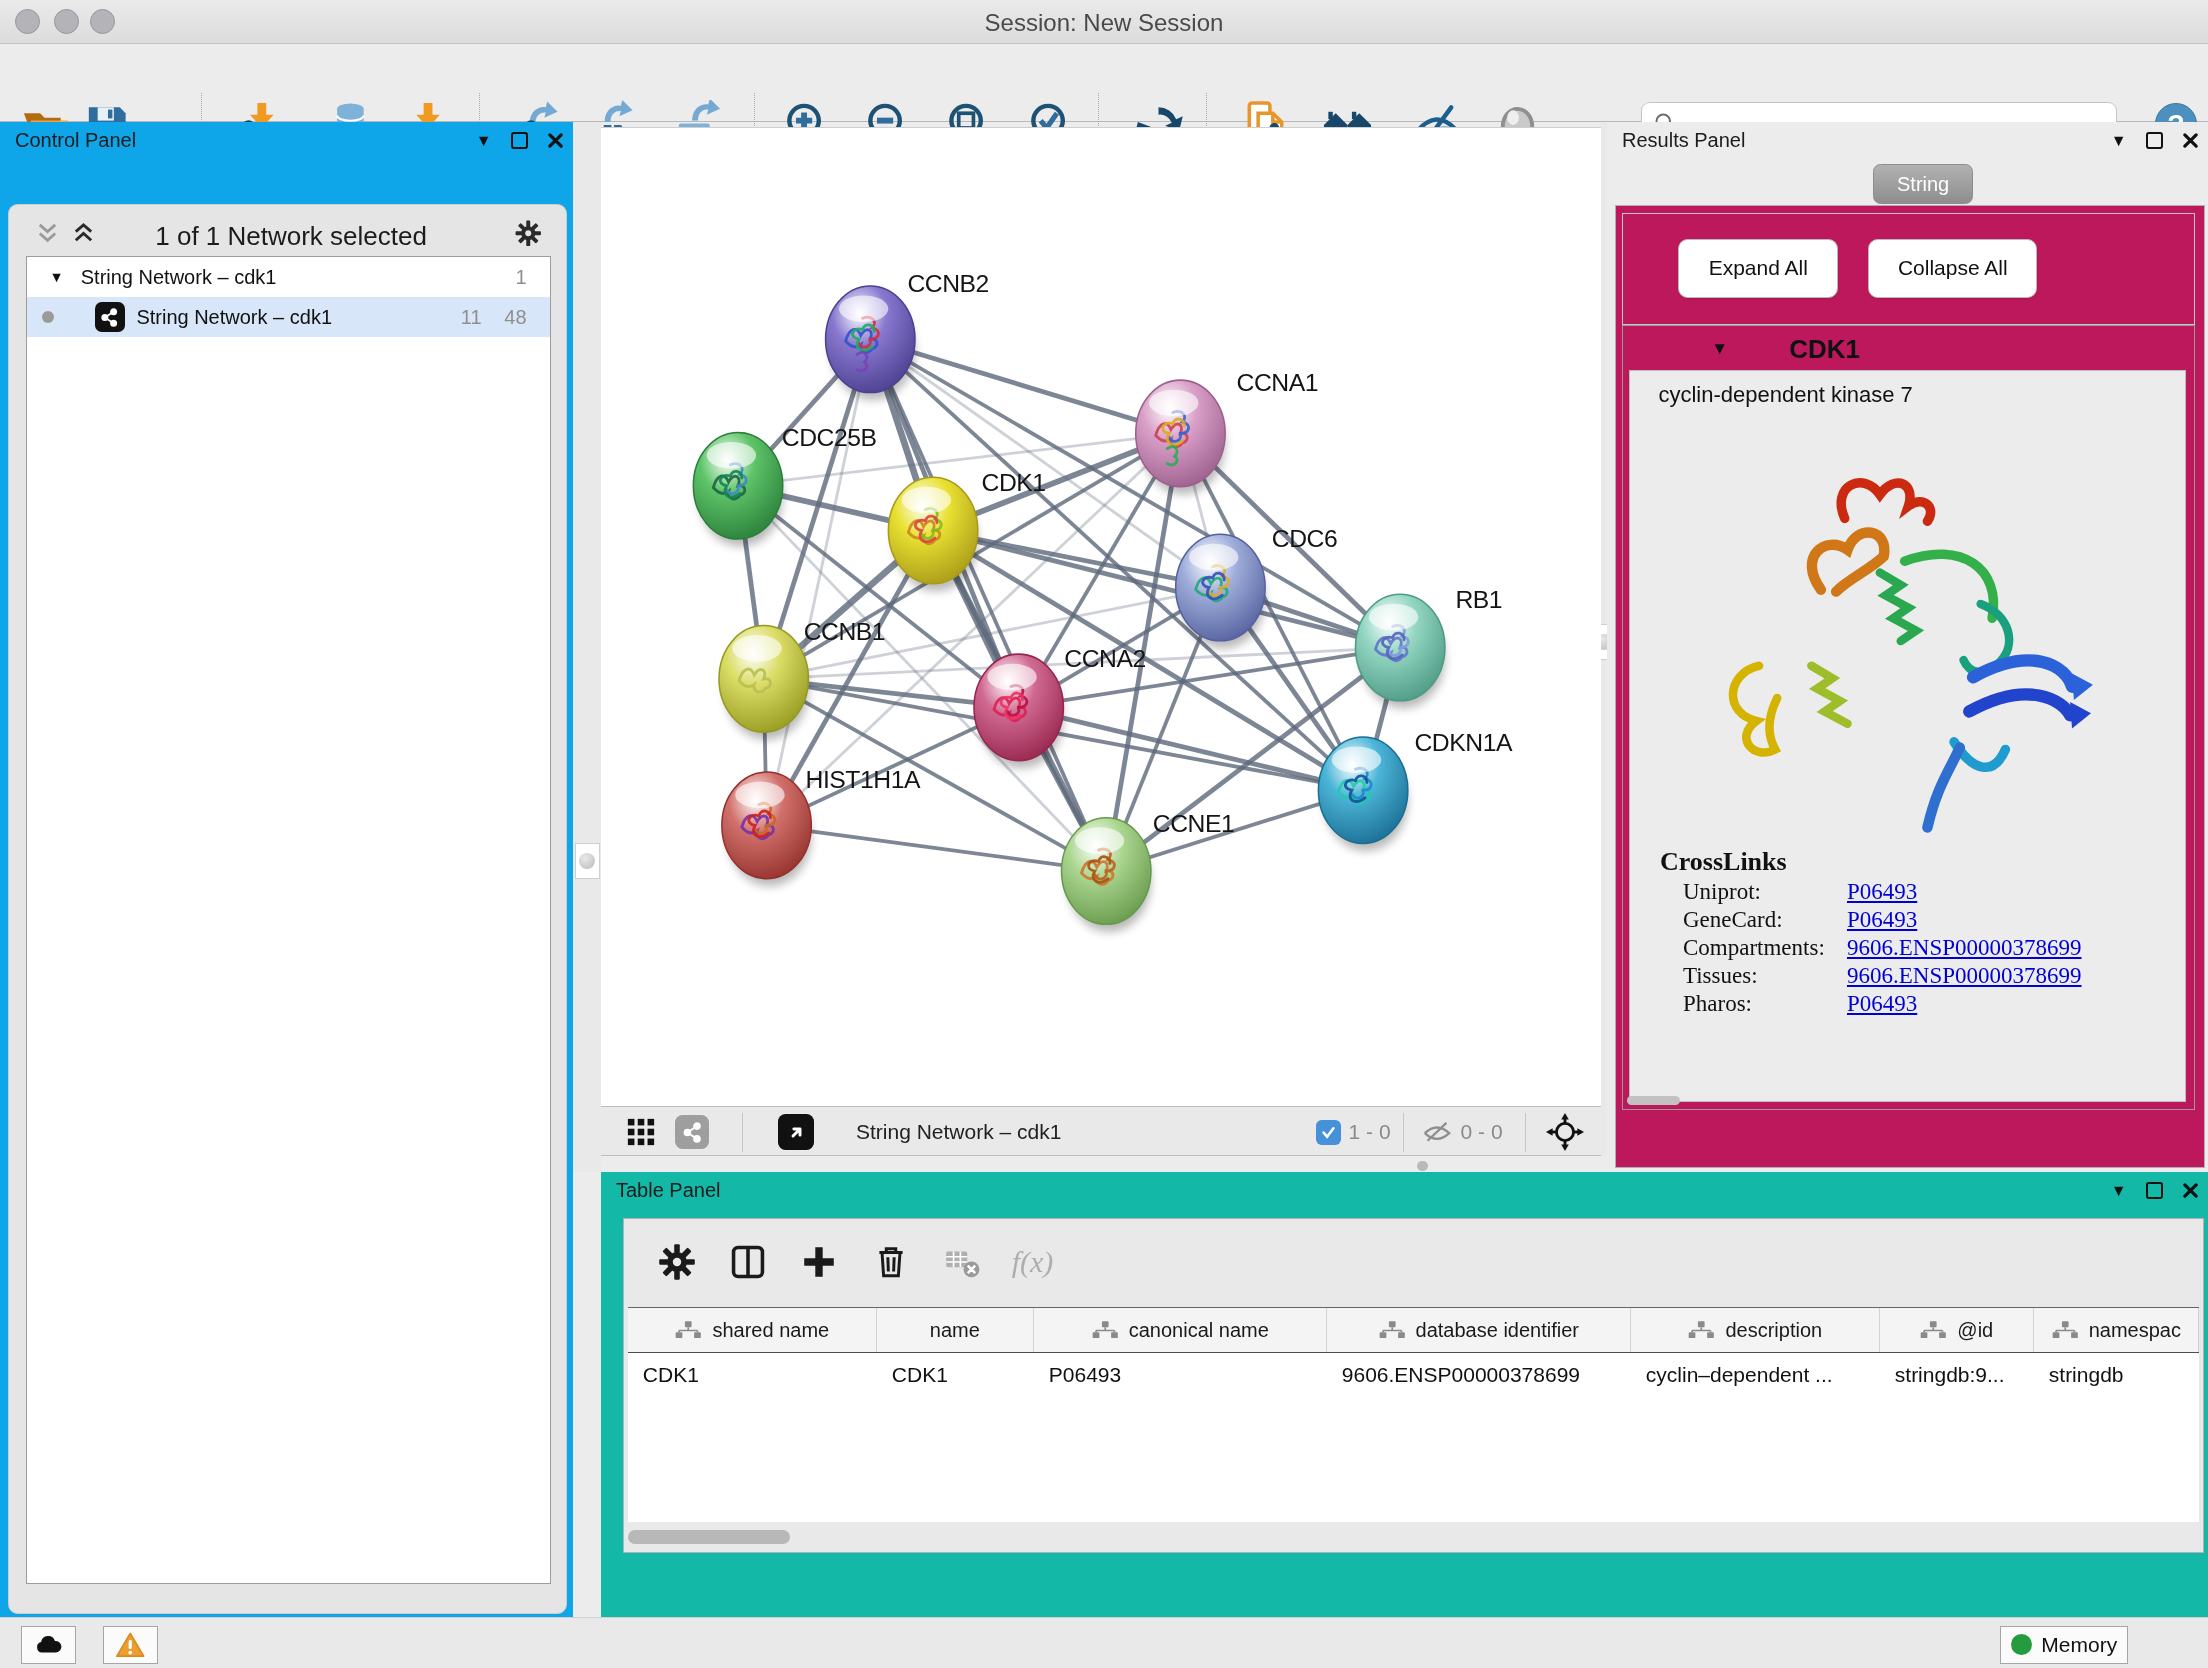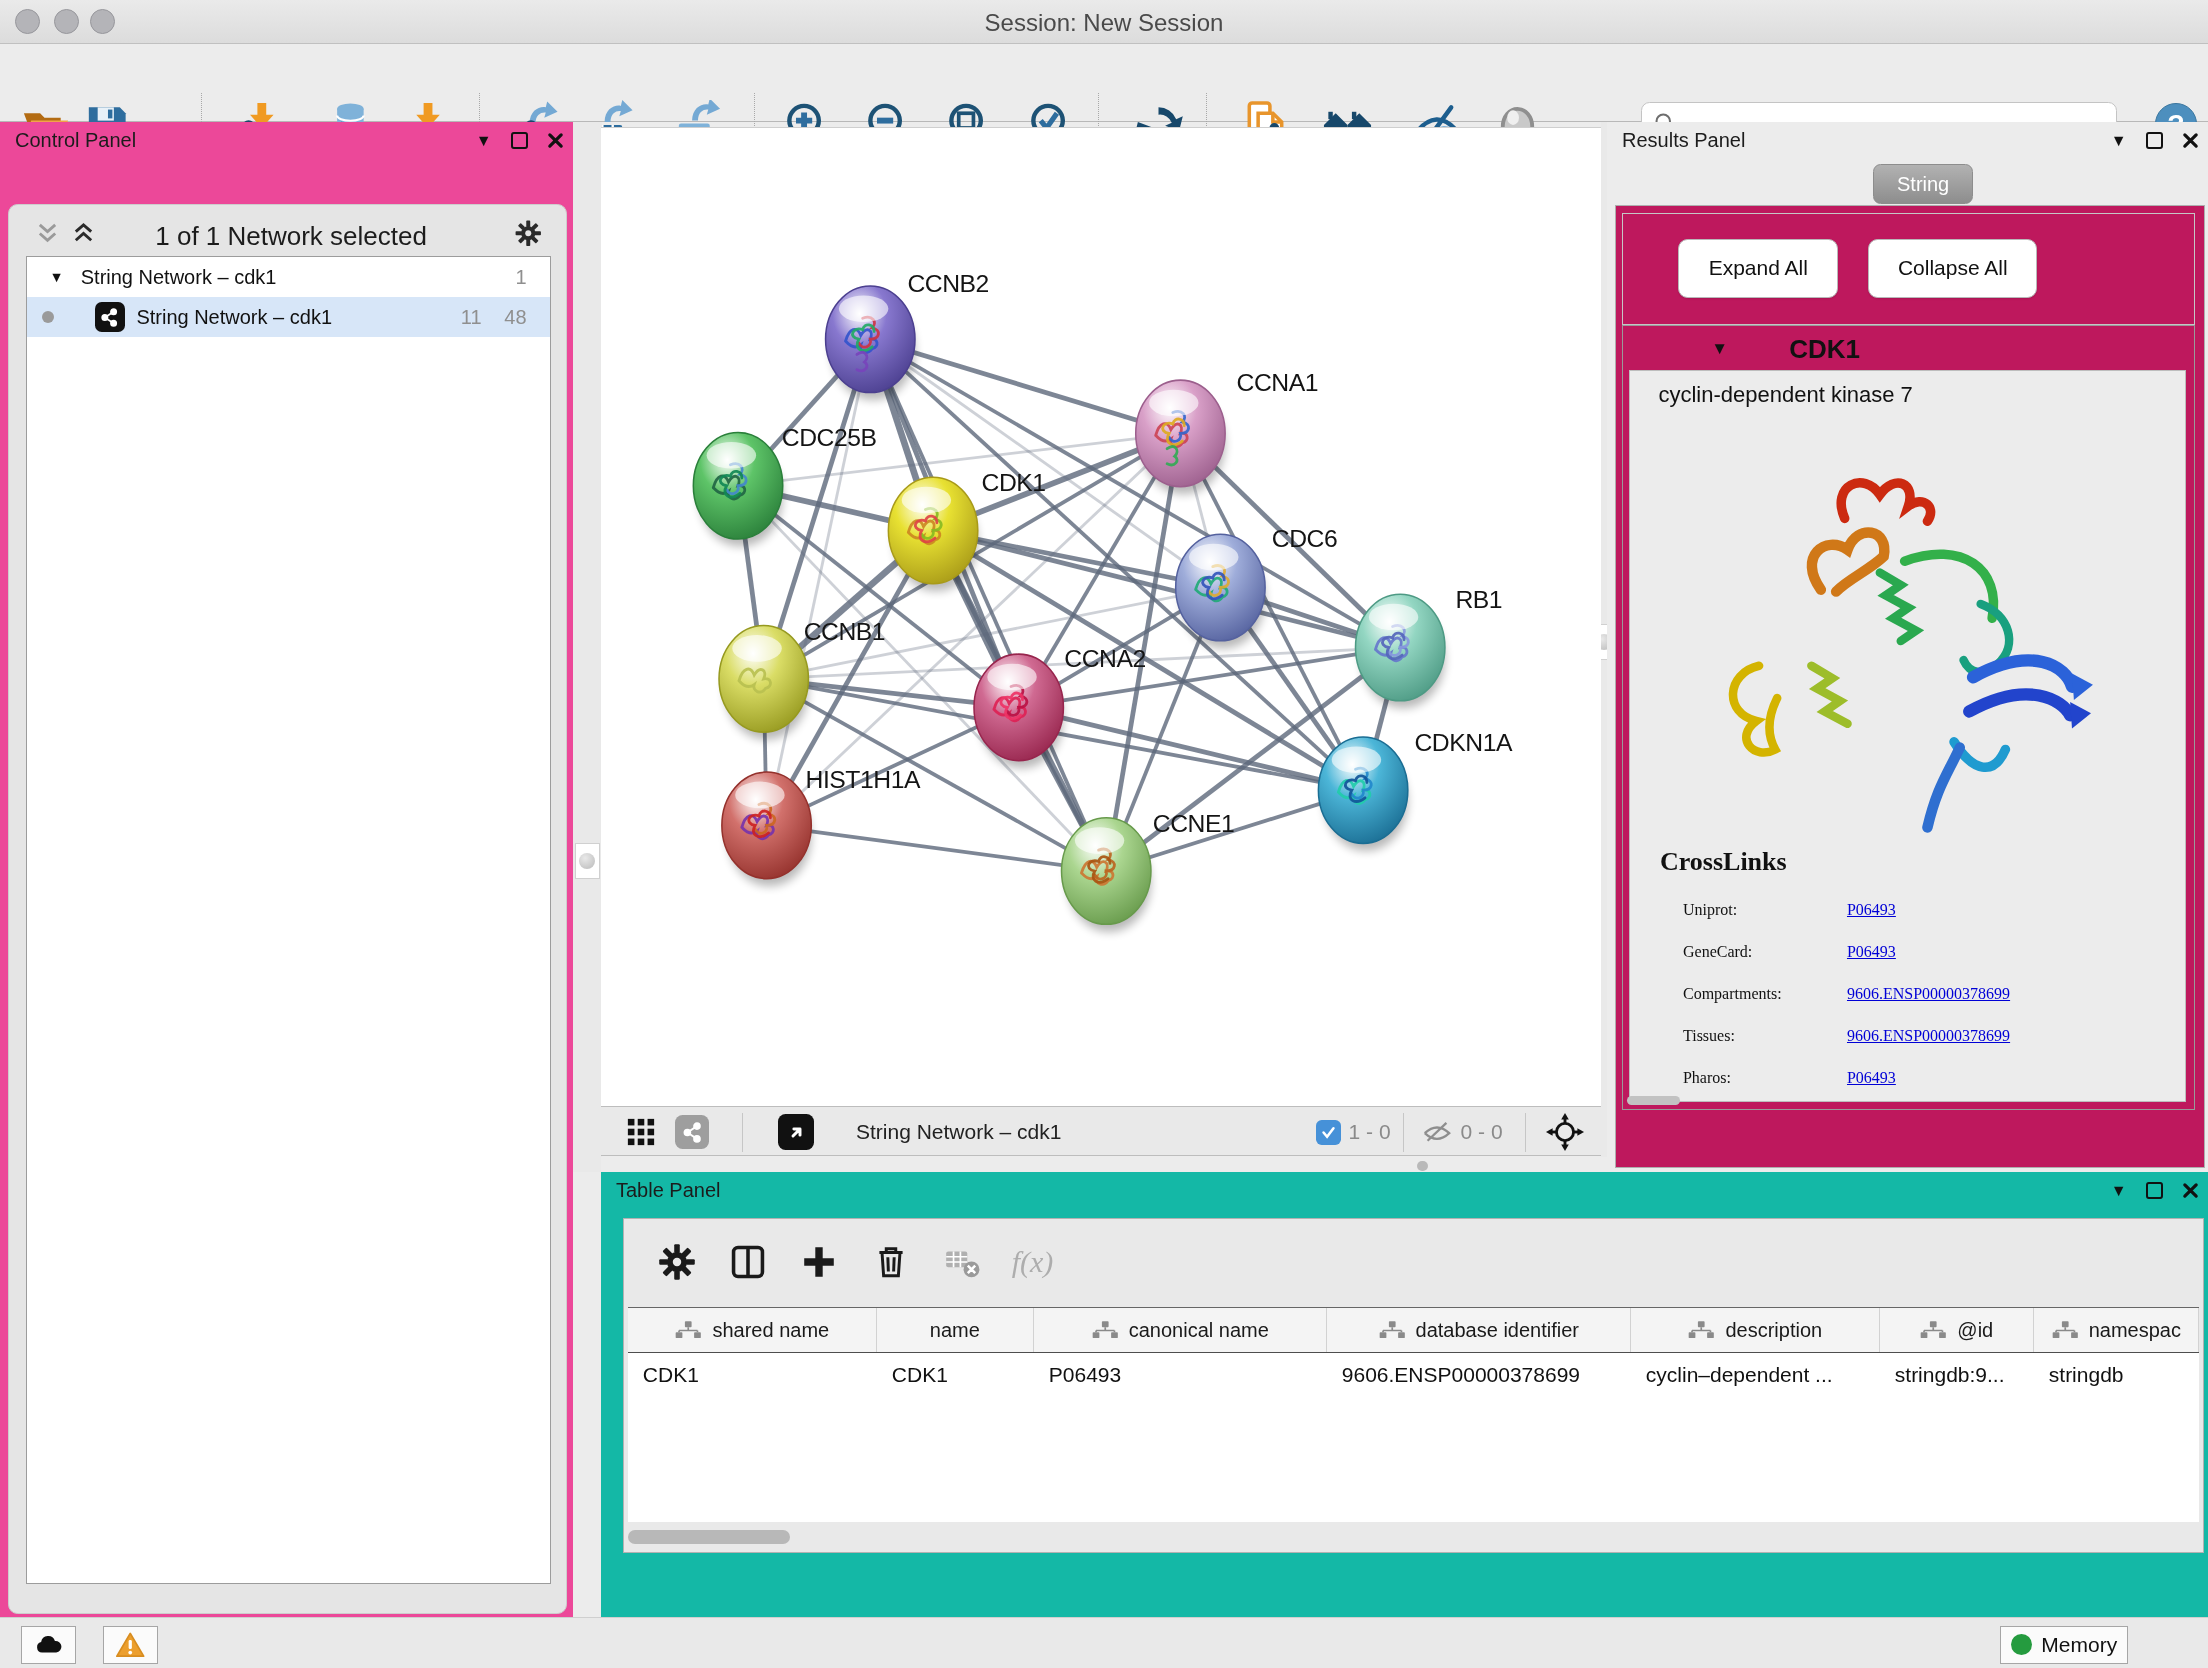--- a/index.html
+++ b/index.html
@@ -33,21 +33,21 @@
   .panel-head { position:absolute; left:0; top:0; right:0; height:36px; }
   .panel-title { position:absolute; left:15px; top:6.7px; font-size:20px; color:#1c1c1c; }
   .ph-icons { position:absolute; right:9.5px; top:7.6px; display:flex; gap:19px; align-items:center; }
   .ph-tri { font-size:16px; color:#111; line-height:21px; }
   .ph-box { width:17px; height:17px; border:2.4px solid #111; border-radius:2.9px; }
   .tab { display:inline-block; font-size:20px; padding:7.6px 23px; background:#fff;
     border:1px solid #c9c9c9; color:#111; border-radius:7.6px; position:relative; }
   .tab.active { background:linear-gradient(#b2b2b2,#8d8d8d); color:#fff; border-color:#8d8d8d; }
 
   
-  .control-panel { position:absolute; left:0; top:122px; width:573px; height:1495px; background:#ec4899; }
+  .control-panel { position:absolute; left:0; top:122px; width:573px; height:1495px; background:#0ea5e9; }
   .cp-tabs { position:absolute; left:63px; top:40px; display:flex; z-index:3; }
   .cp-box { position:absolute; left:7.6px; top:82px; width:559px; height:1410px;
     background:#e5e5e5; border:1px solid #cdcdcd; border-radius:9.5px; }
   .cp-chevrow { position:absolute; left:9.5px; top:11.4px; width:538px; height:34px; }
   .cp-status { position:absolute; left:8px; right:0; top:4.8px; text-align:center; font-size:26px; color:#1c1c1c; }
   .cp-list { position:absolute; left:17px; top:51px; width:525px; height:1328px;
     background:#fff; border:1.4px solid #9c9c9c; }
   .tree-row { position:relative; height:40px; display:flex; align-items:center; font-size:20px; color:#111; }
   .tree-row .rnum { position:absolute; right:23px; color:#8f8f8f; }
   .tree-row.sel { background:#d7e6f8; }
@@ -84,21 +84,21 @@
     box-shadow:0 1px 1.9px rgba(0,0,0,.12); }
   .rp-entry { position:absolute; left:6.7px; top:119px; width:573px; height:785px; border:1.4px solid #9a9a9a; }
   .rp-entry-head { position:absolute; left:0; top:0; right:0; height:44px; }
   .rp-gene { position:absolute; left:166px; top:7.6px; font-size:26px; font-weight:bold; color:#111; }
   .rp-entry-tri { position:absolute; left:88px; top:13.3px; font-size:17px; color:#111; }
   .rp-content { position:absolute; left:5.7px; top:44px; width:557px; height:732px; border:1px solid #bdbdbd; background:#ececec; }
   .rp-desc { position:absolute; left:28.5px; top:11.4px; font-size:22px; color:#111; }
   .rp-structure { position:absolute; left:48px; top:57px; }
   .crosslinks { position:absolute; left:0; top:476px; width:100%; font-family:"Liberation Serif", serif; }
   .cl-title { font-size:26px; font-weight:bold; color:#111; margin-left:30px; }
-  .cl-row { display:flex; margin-top:24px; font-size:16px; }
+  .cl-row { display:flex; margin-top:2px; font-size:23px; }
   .cl-label { width:164px; margin-left:53px; color:#111; }
   .cl-value a { color:#0000d6; text-decoration:underline; }
   .rp-hscroll { position:absolute; left:3.8px; bottom:3.8px; width:53px; height:9.5px; background:#c2c2c2; border-radius:4.8px; }
 
   
   .table-panel { position:absolute; left:601px; top:1172px; width:1607px; height:445px; background:#14b8a6; }
   .tp-box { position:absolute; left:22px; top:46px; width:1581px; height:335px;
     background:#e9e9e9; border:1.4px solid #b2b2b2; }
   .tp-toolbar { position:absolute; left:0; top:0; height:88px; width:100%; }
   .tp-ic { position:absolute; top:17px; width:51px; height:51px; display:flex; align-items:center; justify-content:center; }

